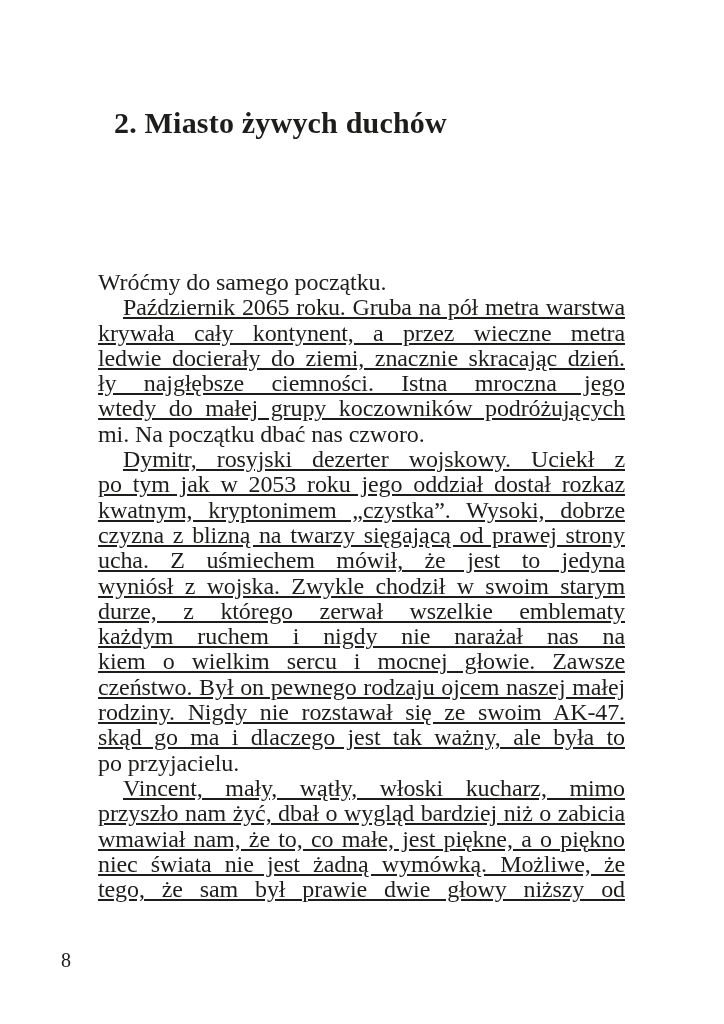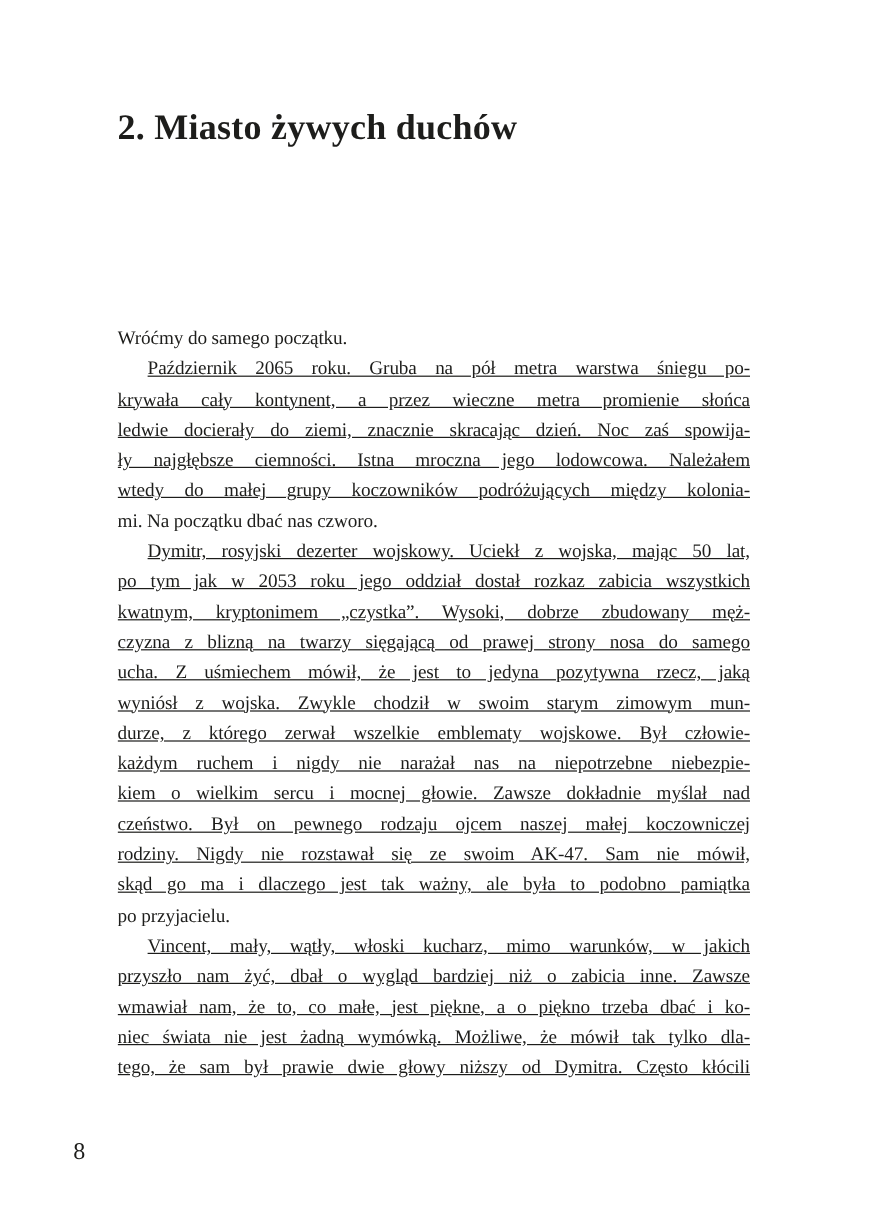--- a/index.html
+++ b/index.html
@@ -13,33 +13,33 @@
     height: 1024px;
     background: #ffffff;
     color: #1d1d1b;
     font-family: "Liberation Serif", "DejaVu Serif", serif;
     overflow: hidden;
   }
   .chapter-title {
     position: absolute;
     left: 98px;
     top: 89px;
-    margin: 0;
+    margin: 16px;
     font-size: 30px;
     line-height: 1.2;
     font-weight: 700;
     letter-spacing: 0.2px;
     white-space: nowrap;
   }
   .body-text {
     position: absolute;
     left: 98px;
     top: 270px;
     width: 527px;
-    font-size: 16px;
+    font-size: 24px;
     line-height: 25.3px;
     letter-spacing: -0.1px;
   }
   .paragraph {
     margin: 0;
   }
   .line {
     text-align: justify;
     text-align-last: left;
     height: 25.3px;

